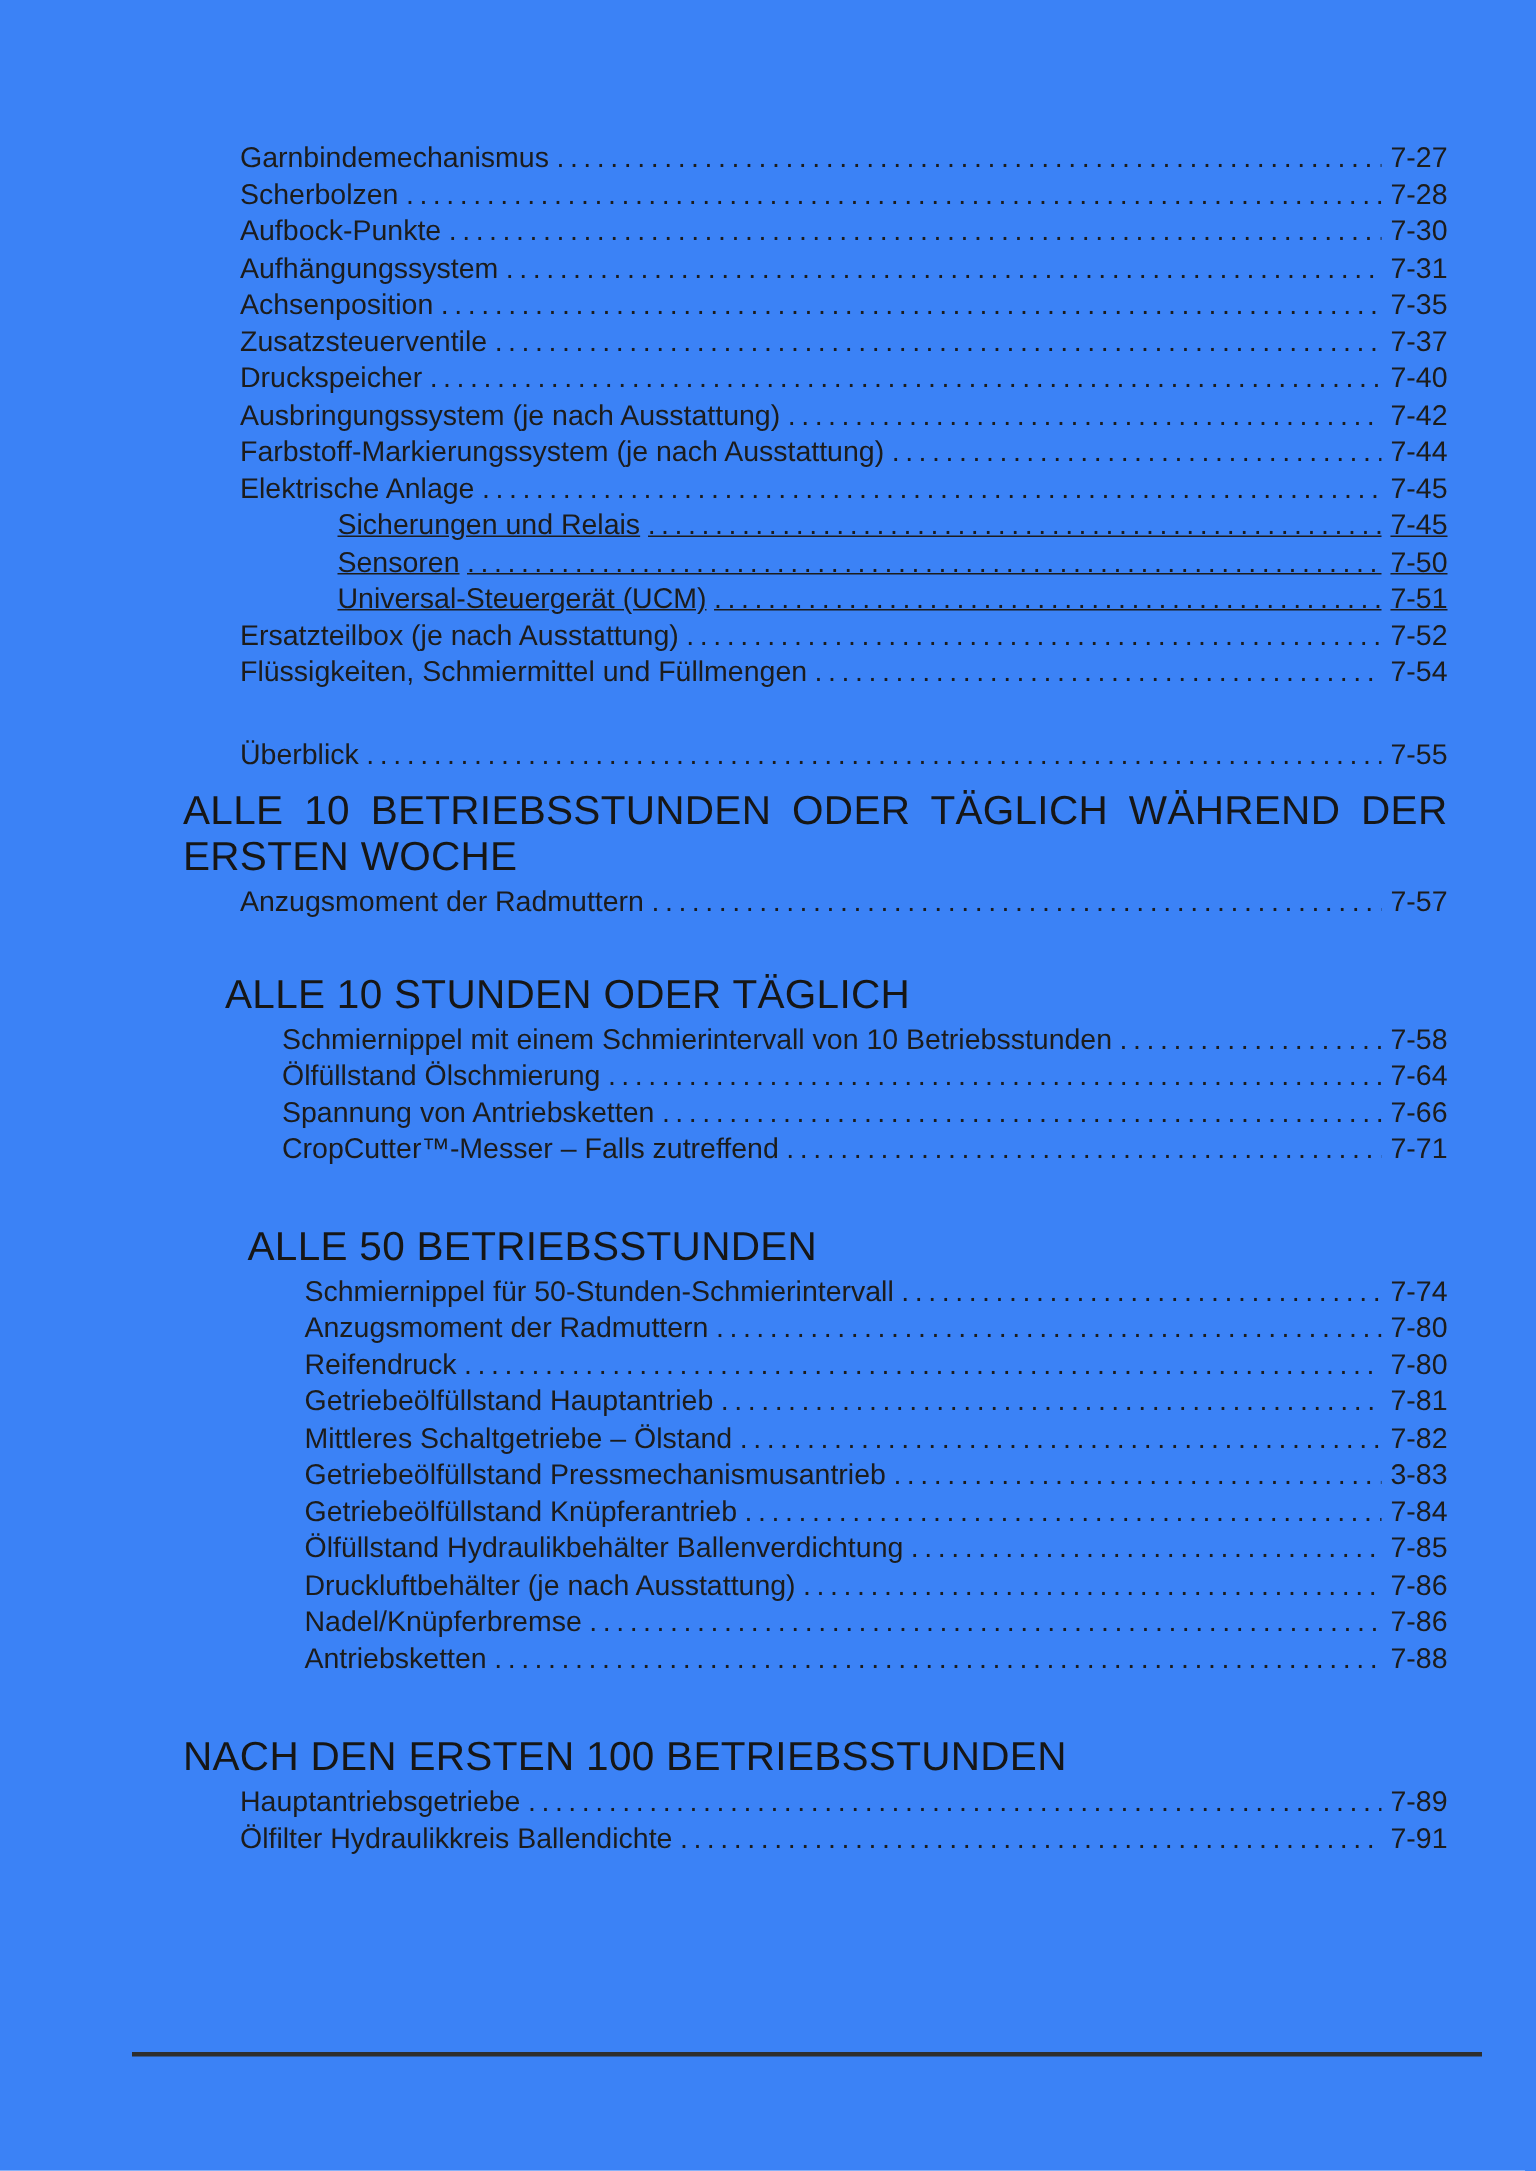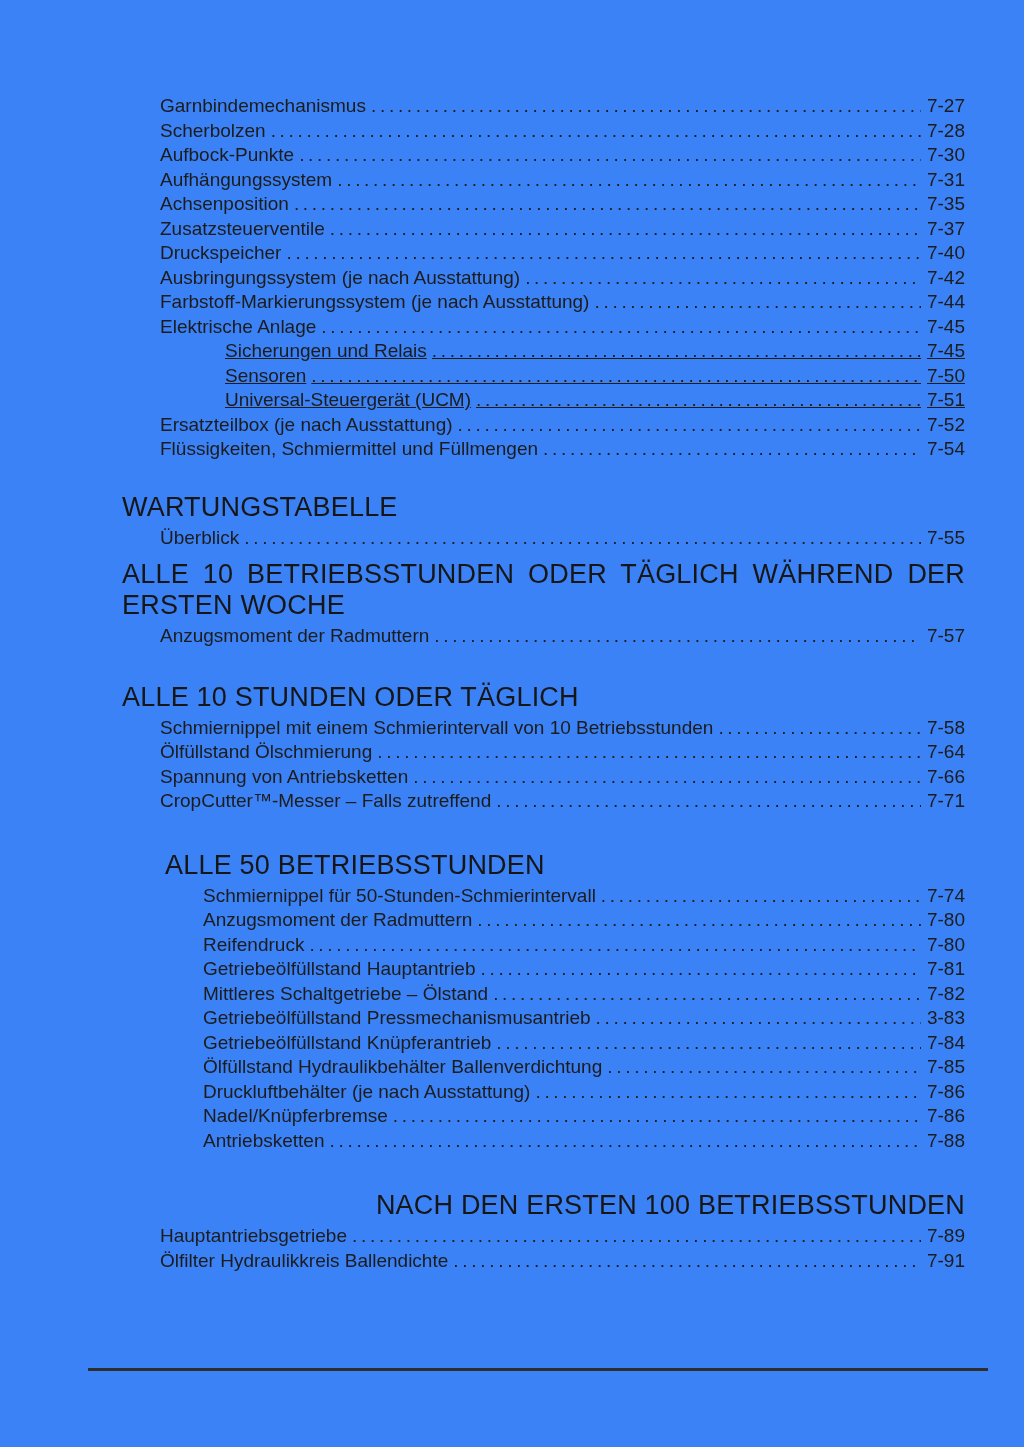--- a/index.html
+++ b/index.html
@@ -22,23 +22,23 @@
   }
   .content {
     position: absolute;
     left: 122px;
     top: 94px;
     width: 843px;
   }
   .section { margin: 0; }
   .section.s1 { margin-top: 30px; }
   .section.s2 { margin-top: 9px; }
-  .section.s3 { margin-top: 33px; }
+  .section.s3 { margin-top: 33px; margin-left: 28px; }
   .section.s4 { margin-top: 36px; margin-left: 43px; }
-  .section.s5 { margin-top: 37px; text-align: right; }
+  .section.s5 { margin-top: 37px; }
 
   .heading {
     font-size: 27px;
     line-height: 31px;
     font-weight: 400;
     color: #161616;
     margin: 0 0 3px 0;
     letter-spacing: 0.2px;
   }
   .hline { display: block; }
@@ -156,21 +156,20 @@
           <span class="leader"></span>
           <span class="pagenum">7-52</span>
         </div>
         <div class="row">
           <span class="label">Flüssigkeiten, Schmiermittel und Füllmengen</span>
           <span class="leader"></span>
           <span class="pagenum">7-54</span>
         </div>
       </section>
       <section class="section s1">
-        <h2 class="heading">WARTUNGSTABELLE</h2>
         <div class="row">
           <span class="label">Überblick</span>
           <span class="leader"></span>
           <span class="pagenum">7-55</span>
         </div>
       </section>
       <section class="section s2">
         <h2 class="heading">
           <span class="hline fill">ALLE 10 BETRIEBSSTUNDEN ODER TÄGLICH WÄHREND DER</span>
           <span class="hline">ERSTEN WOCHE</span>

